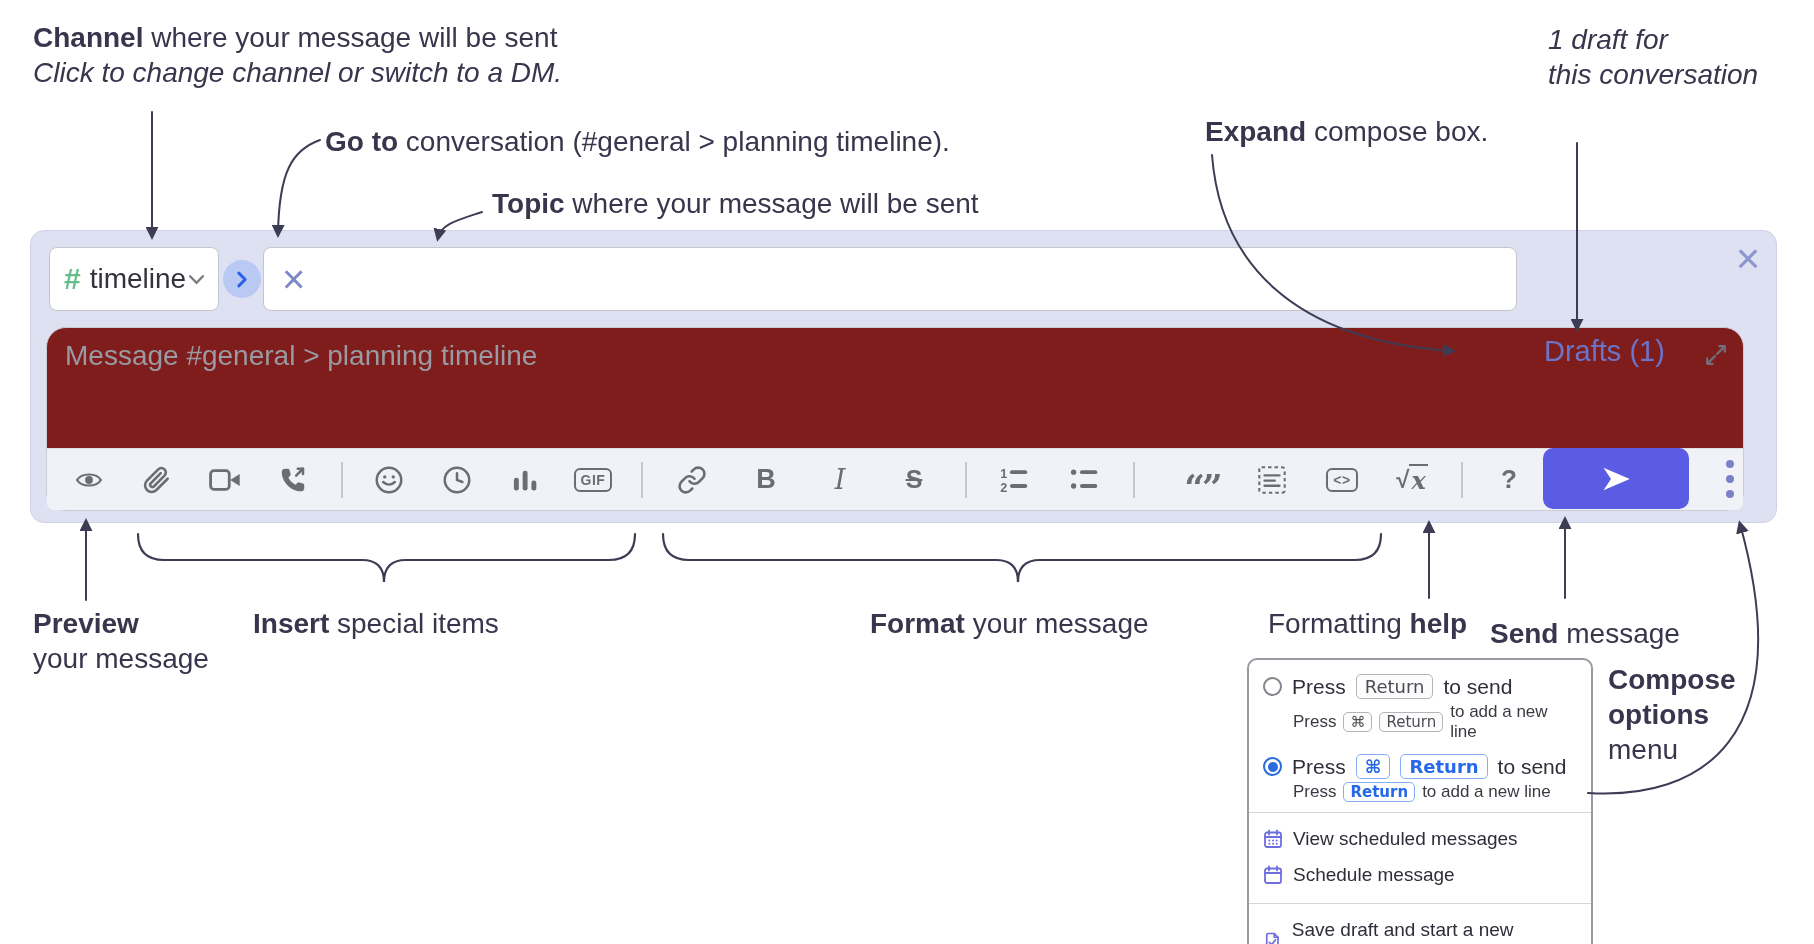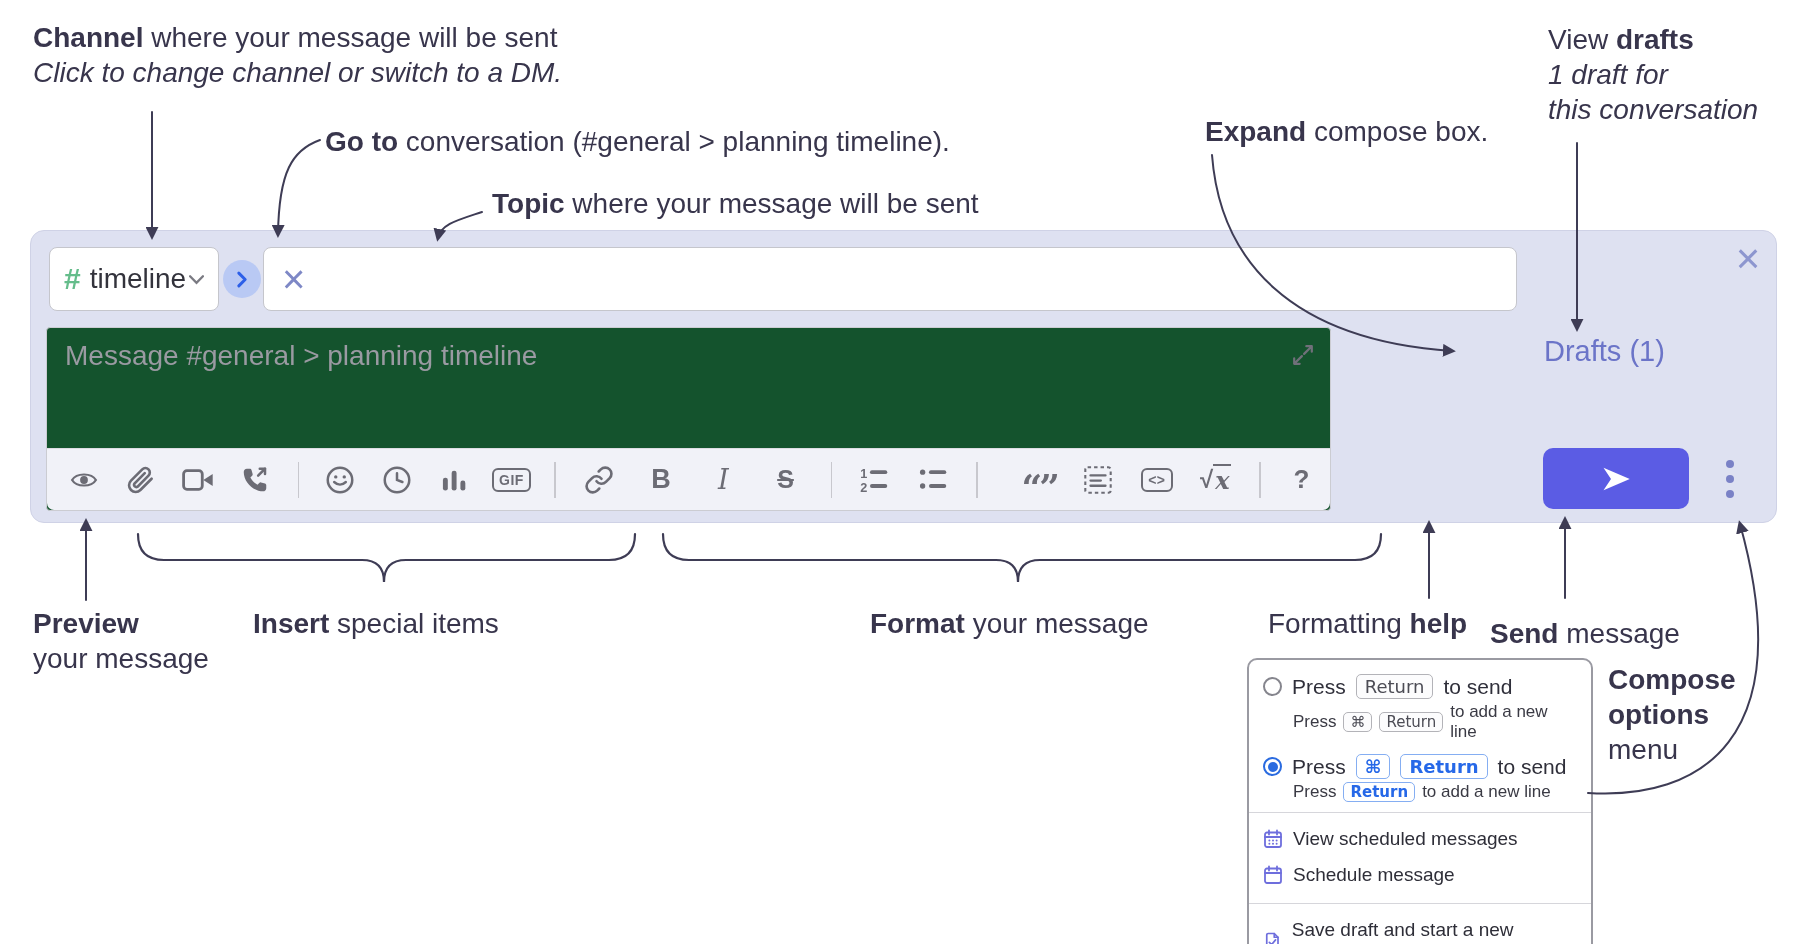--- a/index.html
+++ b/index.html
@@ -22,22 +22,22 @@
             display:flex;align-items:center;padding:0 14px;cursor:pointer;}
   .chan-hash{color:#65bd8b;font-weight:bold;font-size:30px;margin-right:9px;}
   .chan-name{font-size:28px;color:#33333c;flex:1;}
   .goto-btn{position:absolute;left:192px;top:29px;width:38px;height:38px;border-radius:50%;
             background:#b9c9f4;display:flex;align-items:center;justify-content:center;cursor:pointer;}
   .topic-input{position:absolute;left:232px;top:16px;width:1254px;height:64px;background:#fff;
                border:1.5px solid #c5c6cc;border-radius:8px;box-sizing:border-box;
                display:flex;align-items:center;padding:0 14px 0 18px;}
   .topic-val{font-size:28px;color:#2f2f38;flex:1;}
   .xbtn{color:#7e88c6;font-size:40px;line-height:30px;cursor:pointer;font-weight:400;}
-  .msg-panel{position:absolute;left:15px;top:96px;width:1285px;height:184px;background:#14532d;
-             border:1.5px solid #cbccd2;border-radius:4px;box-sizing:border-box;}
+  .msg-panel{position:absolute;left:15px;top:96px;width:1698px;height:184px;background:#7f1d1d;
+             border:1.5px solid #cbccd2;border-radius:20px;box-sizing:border-box;}
   .placeholder{position:absolute;left:18px;top:12px;font-size:28px;color:#9a9aa2;}
   .expand-ic{position:absolute;right:16px;top:16px;width:22px;height:22px;cursor:pointer;}
   .toolbar{position:absolute;left:0;right:0;bottom:0;height:62px;background:#f1f2f8;
            border-top:1px solid #dddde3;border-radius:0 0 7px 7px;
            display:flex;align-items:center;padding-left:8px;box-sizing:border-box;}
   .ti{width:68px;display:flex;align-items:center;justify-content:center;cursor:pointer;color:#6c6c75;}
   .ti.w74{width:74px;} .ti.w70{width:70px;}
   .tsep{width:2px;height:36px;background:#c8c8ce;margin:0 12px 0 14px;}
   .tb-b{font-size:27px;font-weight:bold;}
   .tb-i{font-size:27px;font-style:italic;font-family:"DejaVu Serif",serif;}
@@ -102,21 +102,20 @@
 <div class="ann" style="left:325px;top:124px;">
   <b>Go to</b><span> conversation (#general &gt; planning timeline).</span>
 </div>
 <div class="ann" style="left:492px;top:186px;">
   <b>Topic</b><span> where your message will be sent</span>
 </div>
 <div class="ann" style="left:1205px;top:114px;">
   <b>Expand</b><span> compose box.</span>
 </div>
 <div class="ann" style="left:1548px;top:22px;">
-  <div><span>View </span><b>drafts</b></div>
   <div class="it">1 draft for</div>
   <div class="it">this conversation</div>
 </div>
 <div class="ann" style="left:33px;top:606px;">
   <div><b>Preview</b></div>
   <div>your message</div>
 </div>
 <div class="ann" style="left:253px;top:606px;">
   <b>Insert</b><span> special items</span>
 </div>

